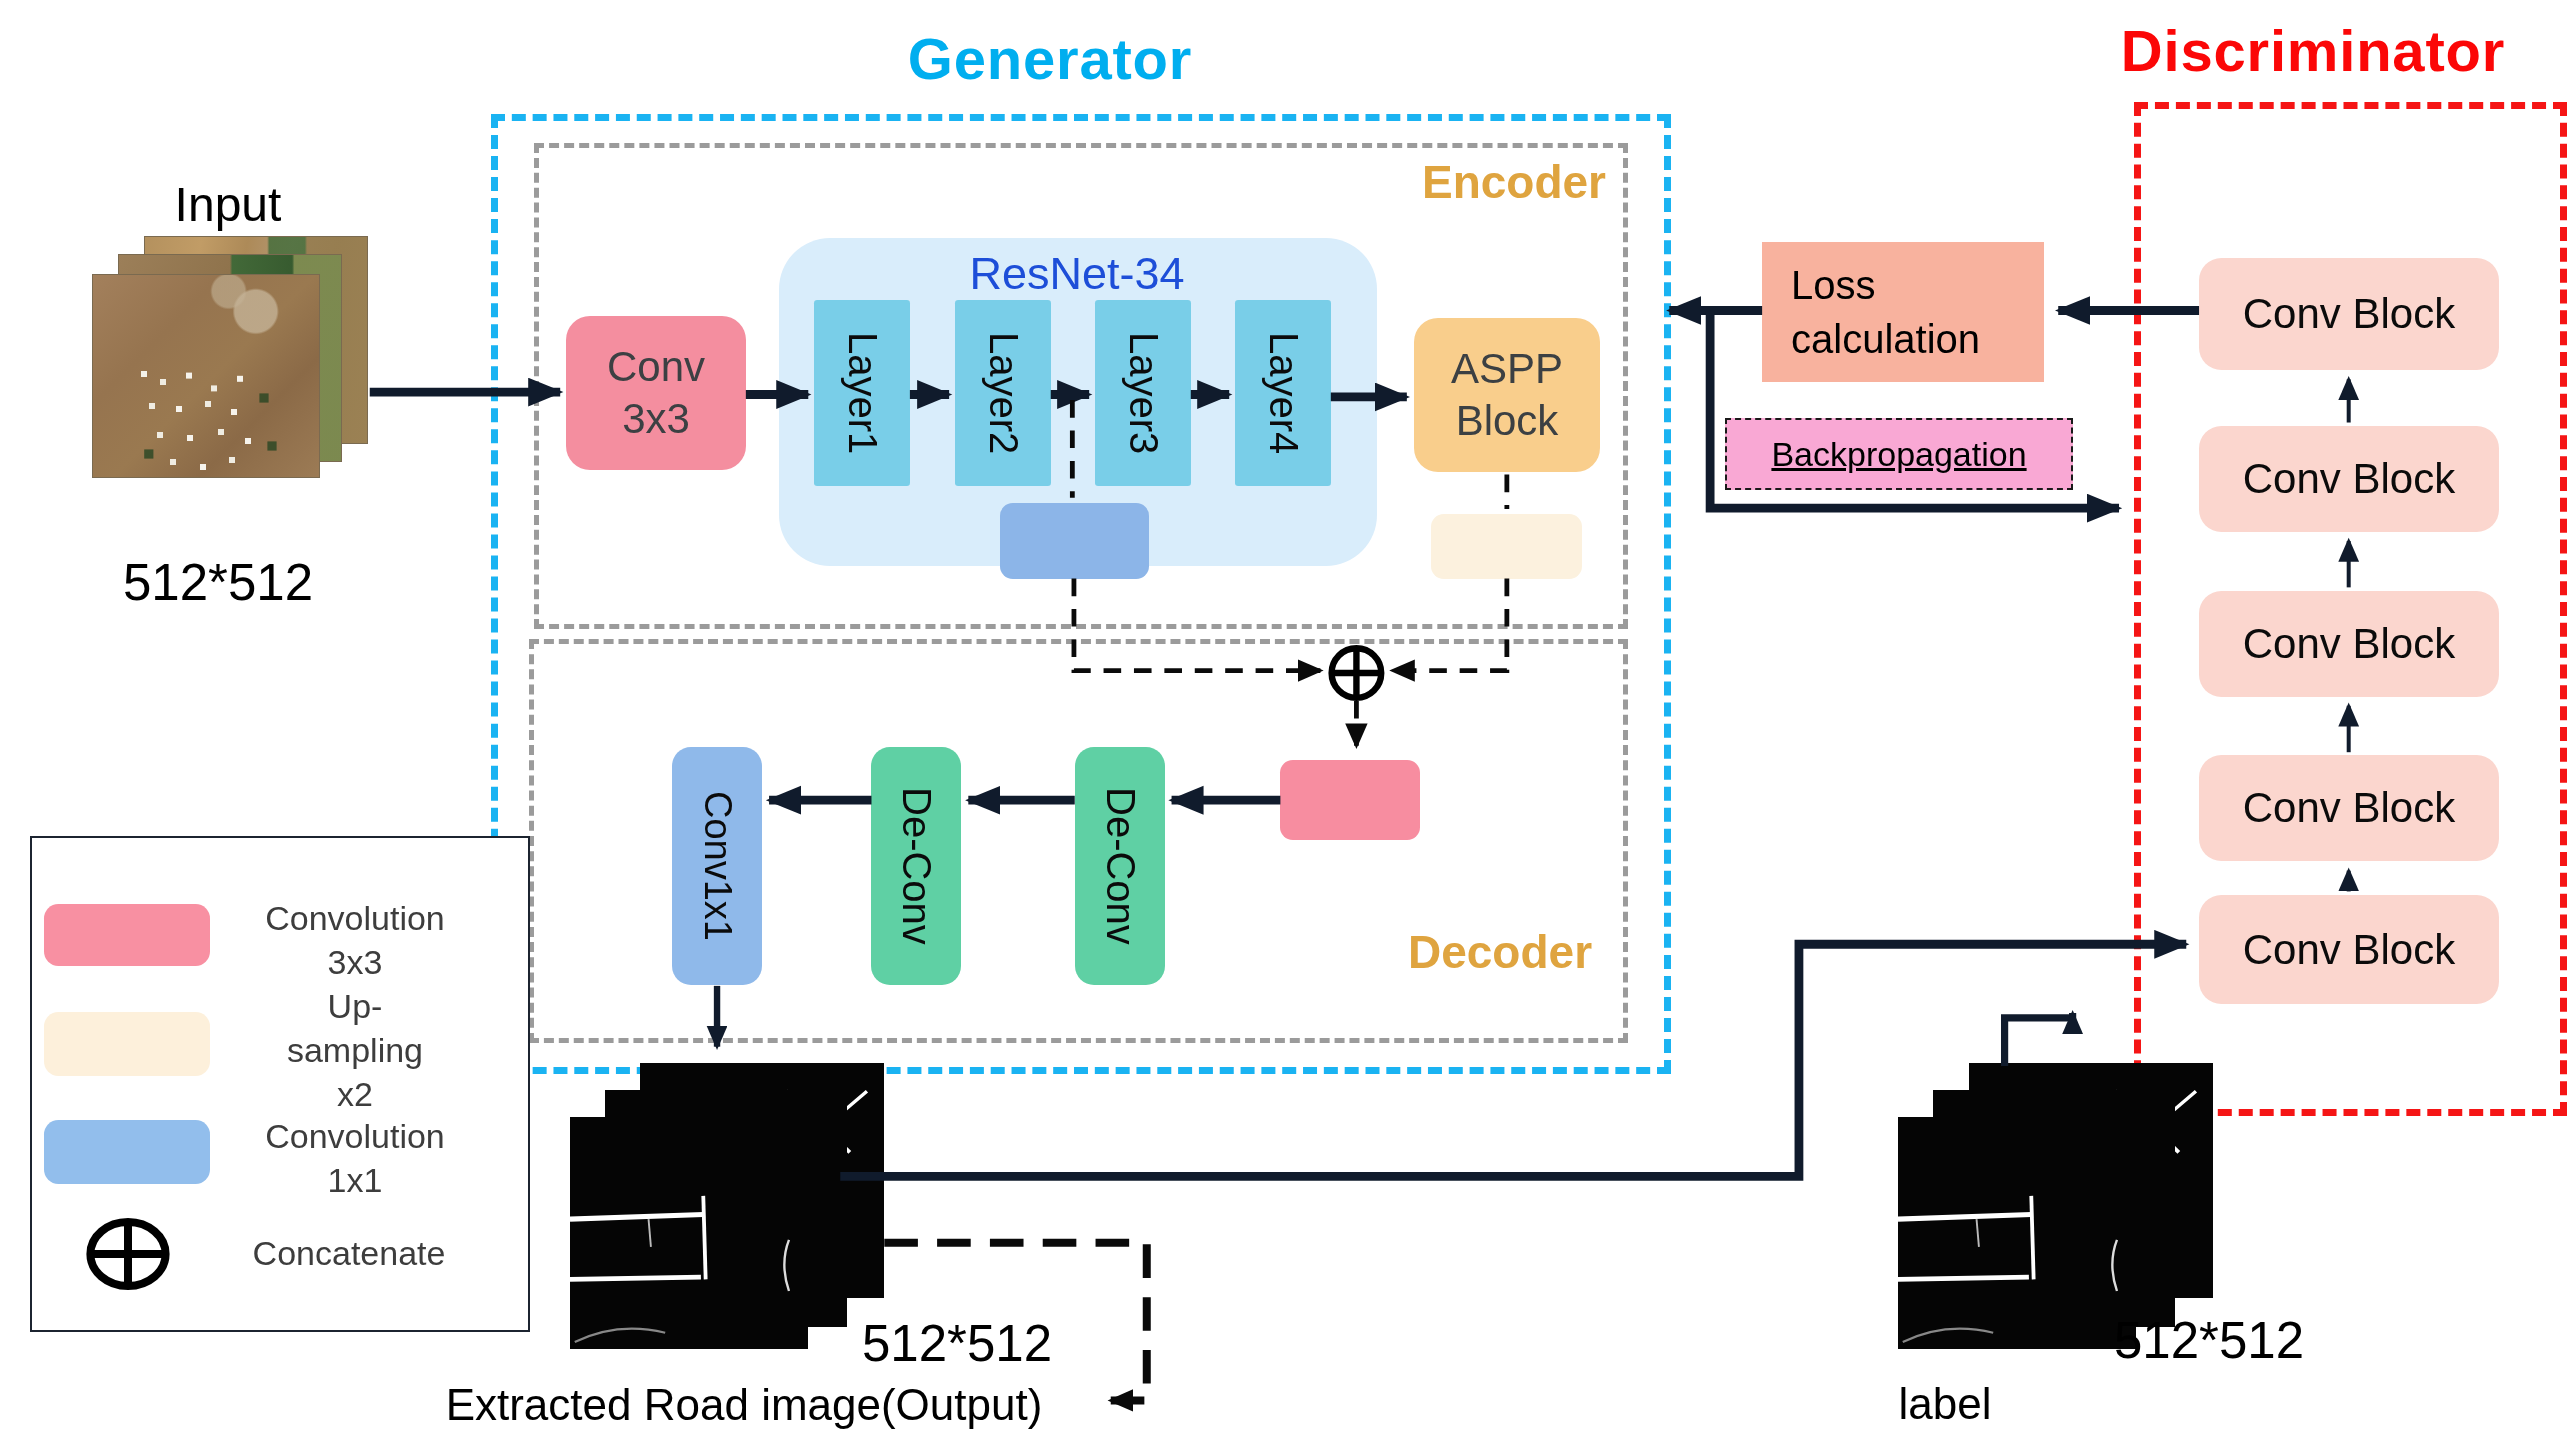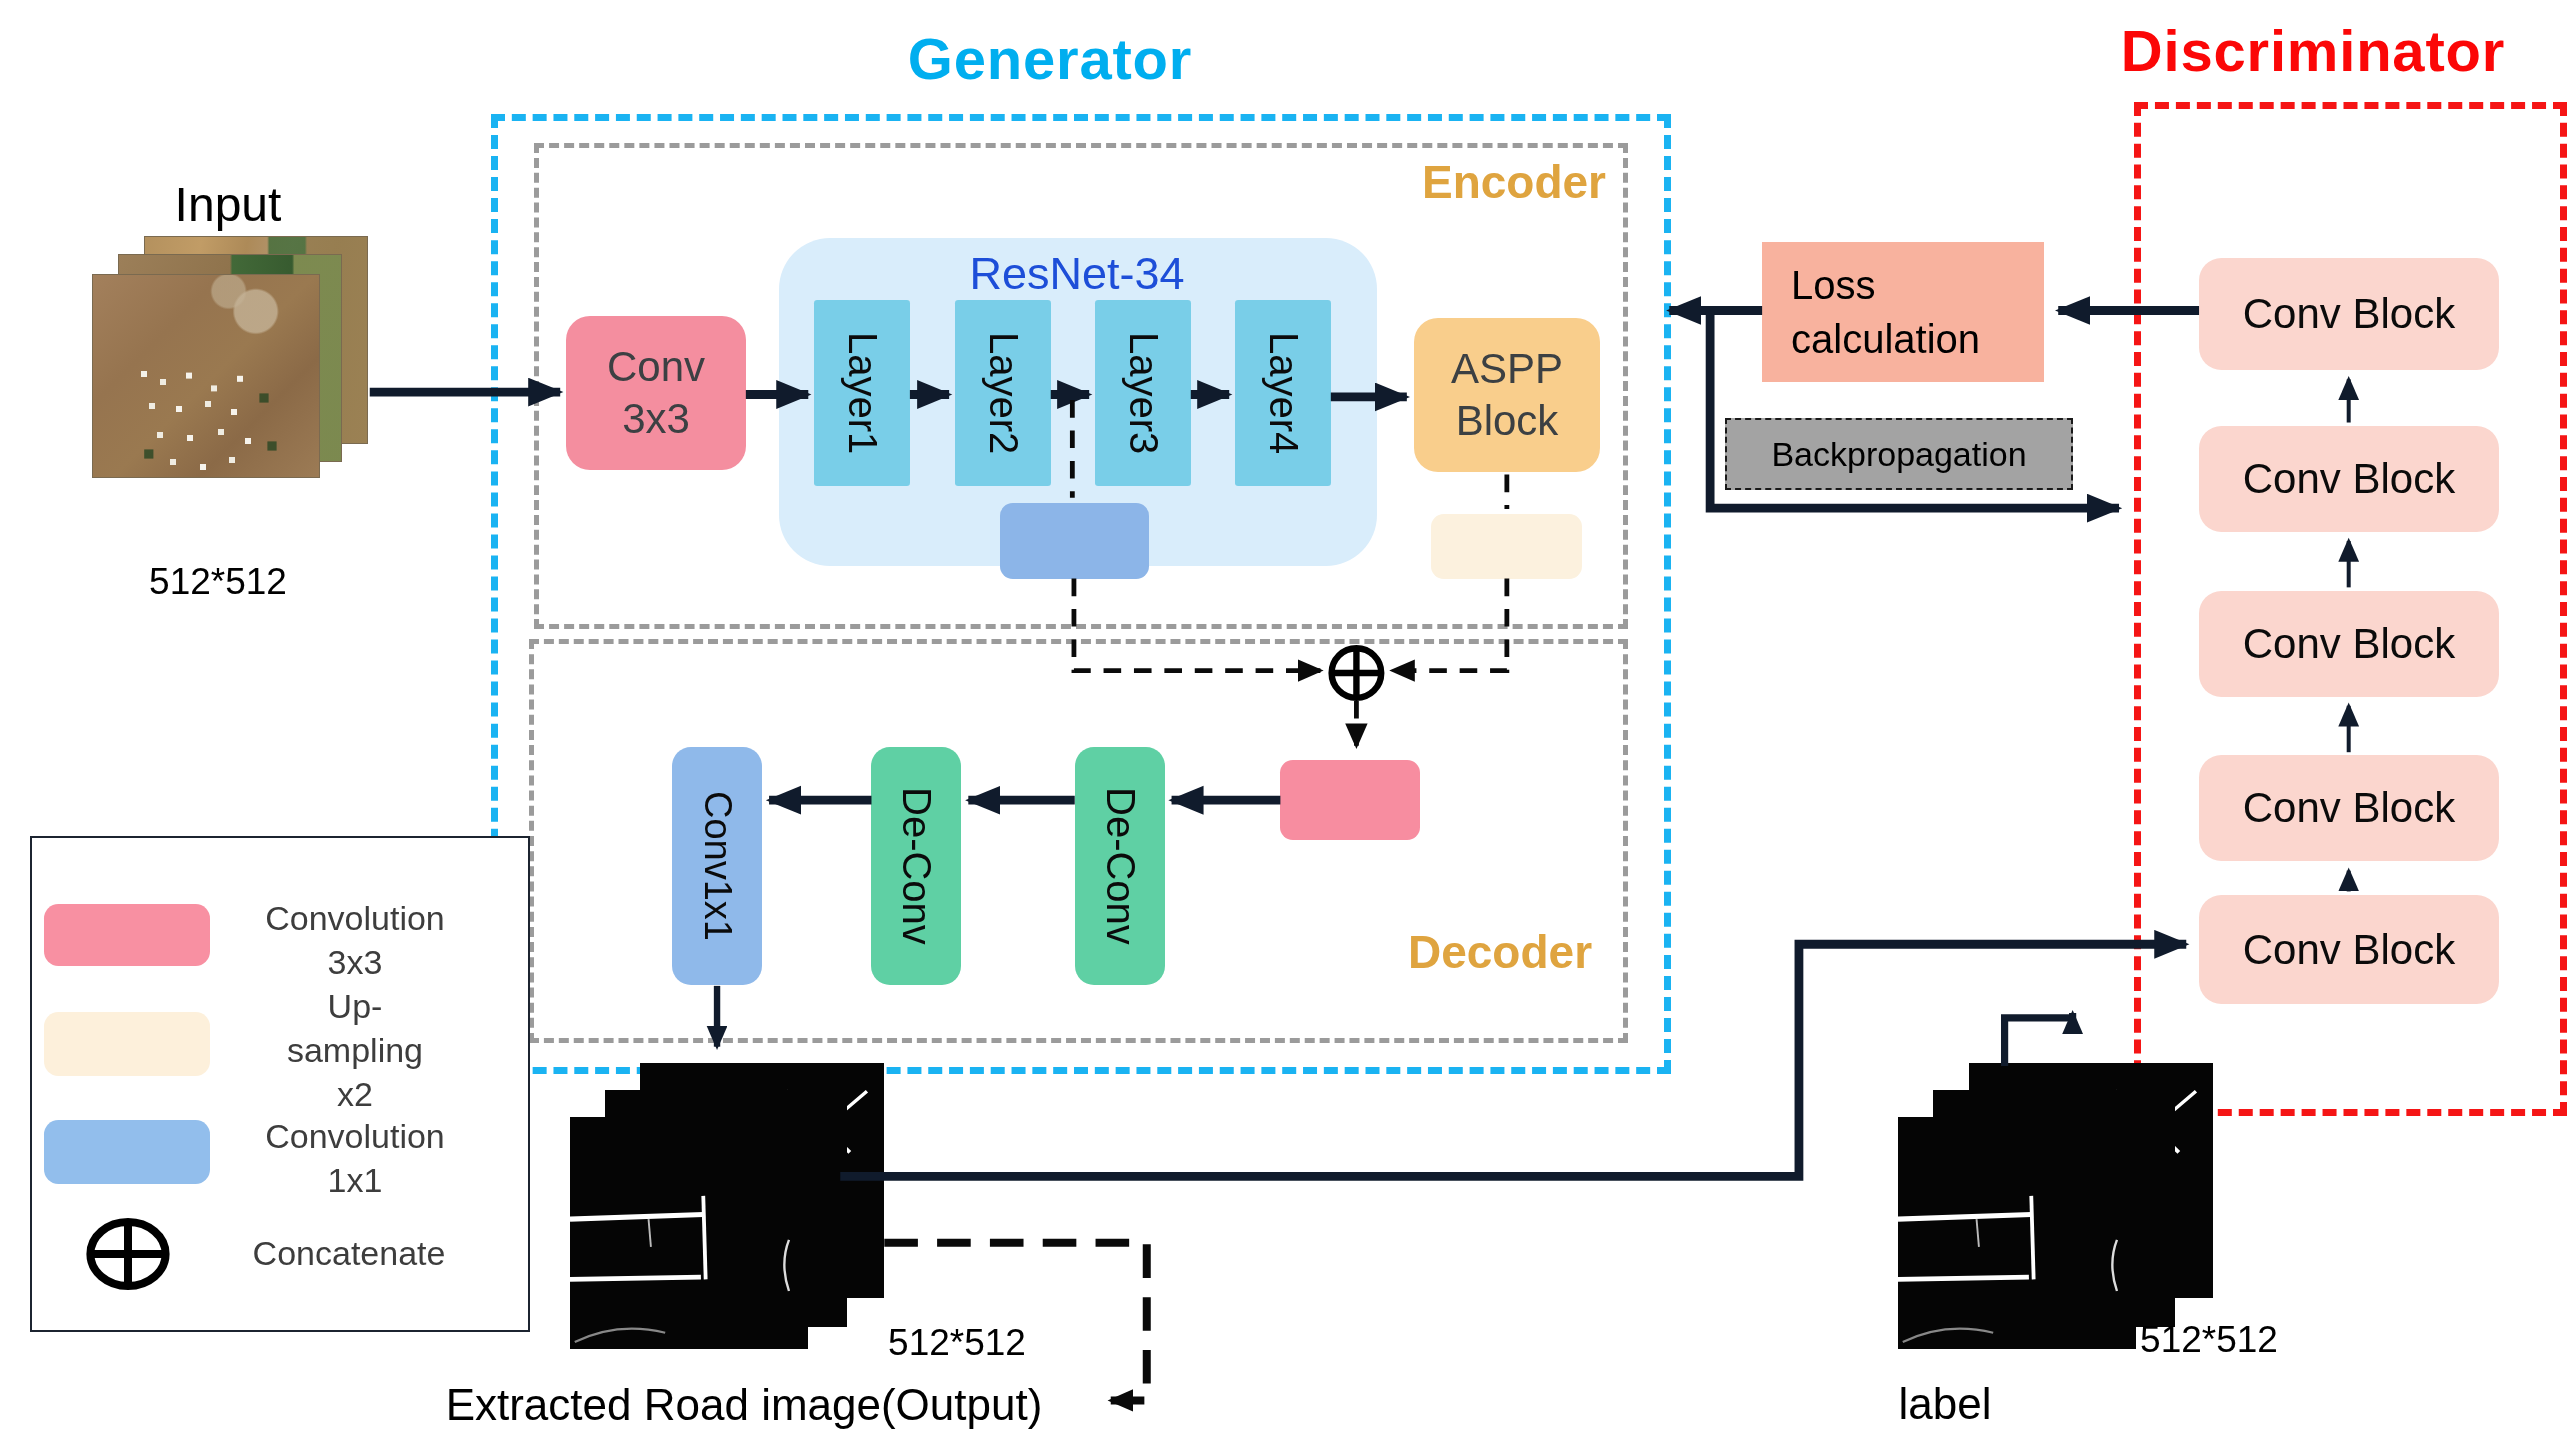--- a/index.html
+++ b/index.html
@@ -8,21 +8,21 @@
     font-family:"Liberation Sans",sans-serif;color:#000;border-radius:14px;
   }
   .abs{position:absolute;}
   .preline{white-space:pre-line;}
   .center{display:flex;align-items:center;justify-content:center;text-align:center;}
   
   .frame{position:absolute;border-style:dashed;background:transparent;}
   .frame.generator{border:7.2px dashed #1ab3f2;}
   .frame.graybox{border:5.6px dashed #9b9b9b;}
   .frame.discriminator{border:7.2px dashed #f51515;}
-  .frame.backprop{border:2.4px dashed #1a1a1a;background:#a3a3a3;}
+  .frame.backprop{border:2.4px dashed #1a1a1a;background:#f9a8d4;text-decoration:underline;}
   
   .big-title{position:absolute;font-weight:bold;transform:translate(-50%,-50%);letter-spacing:0.8px;}
   .gen-title{color:#00aeef;font-size:58px;}
   .disc-title{color:#fb0707;font-size:58px;}
   .zone-label{position:absolute;transform:translate(-50%,-50%);color:#dfa43f;font-size:46px;font-weight:600;}
   
   .node{position:absolute;display:flex;align-items:center;justify-content:center;text-align:center;}
   .r24{border-radius:19px;} .r16{border-radius:12.8px;} .r30{border-radius:24px;}
   .conv3{background:#f48e9f;color:#3c4043;font-size:42px;line-height:1.25;}
   .resnet-bg{background:#d9edfb;border-radius:51px;}
@@ -32,21 +32,21 @@
   .cream{background:#fcf1de;}
   .blue1x1{background:#8cb5e8;}
   .deconv{background:#5fd0a4;color:#0b0b0b;font-size:40px;writing-mode:vertical-rl;}
   .conv1x1d{background:#8fb9ea;color:#0b0b0b;font-size:38px;writing-mode:vertical-rl;}
   .pinkdec{background:#f78da0;}
   .lossbox{background:#f8b29e;color:#000;font-size:40px;line-height:1.35;
            display:flex;align-items:center;justify-content:flex-start;text-align:left;padding-left:29px;box-sizing:border-box;}
   .backprop-label{font-size:34px;color:#000;}
   .convblock{background:#fbd6ce;color:#0b0b0b;font-size:42px;border-radius:22.4px;}
   
-  .caption{position:absolute;transform:translate(-50%,-50%);font-size:37px;color:#000;}
+  .caption{position:absolute;transform:translate(-50%,-50%);font-size:51px;color:#000;}
   .caption.small{font-size:44px;}
   
   .sat{position:absolute;border:0.8px solid #7a6a50;box-sizing:border-box;}
   .sat-back{background:linear-gradient(100deg,#b4915e 0%,#c19c66 22%,#ad8a58 40%,#b59976 58%,#9e8556 75%,#caa877 100%);}
   .sat-back::after{content:"";position:absolute;inset:0;
     background:linear-gradient(to right,transparent 55%,rgba(70,110,60,.85) 56%,rgba(70,110,60,.85) 72%,rgba(150,125,80,.9) 73%);}
   .sat-mid{background:linear-gradient(120deg,#9c7f59 0%,#8f734c 35%,#97794f 60%,#8a6f47 100%);}
   .sat-mid::after{content:"";position:absolute;inset:0;
     background:linear-gradient(to right,transparent 50%,rgba(58,104,54,.9) 51%,rgba(45,88,44,.9) 78%,rgba(122,140,80,.9) 79%);}
   .sat-front{background:linear-gradient(135deg,#a3805c 0%,#96744f 30%,#9a7950 52%,#8b6a47 72%,#9c7b55 100%);}

